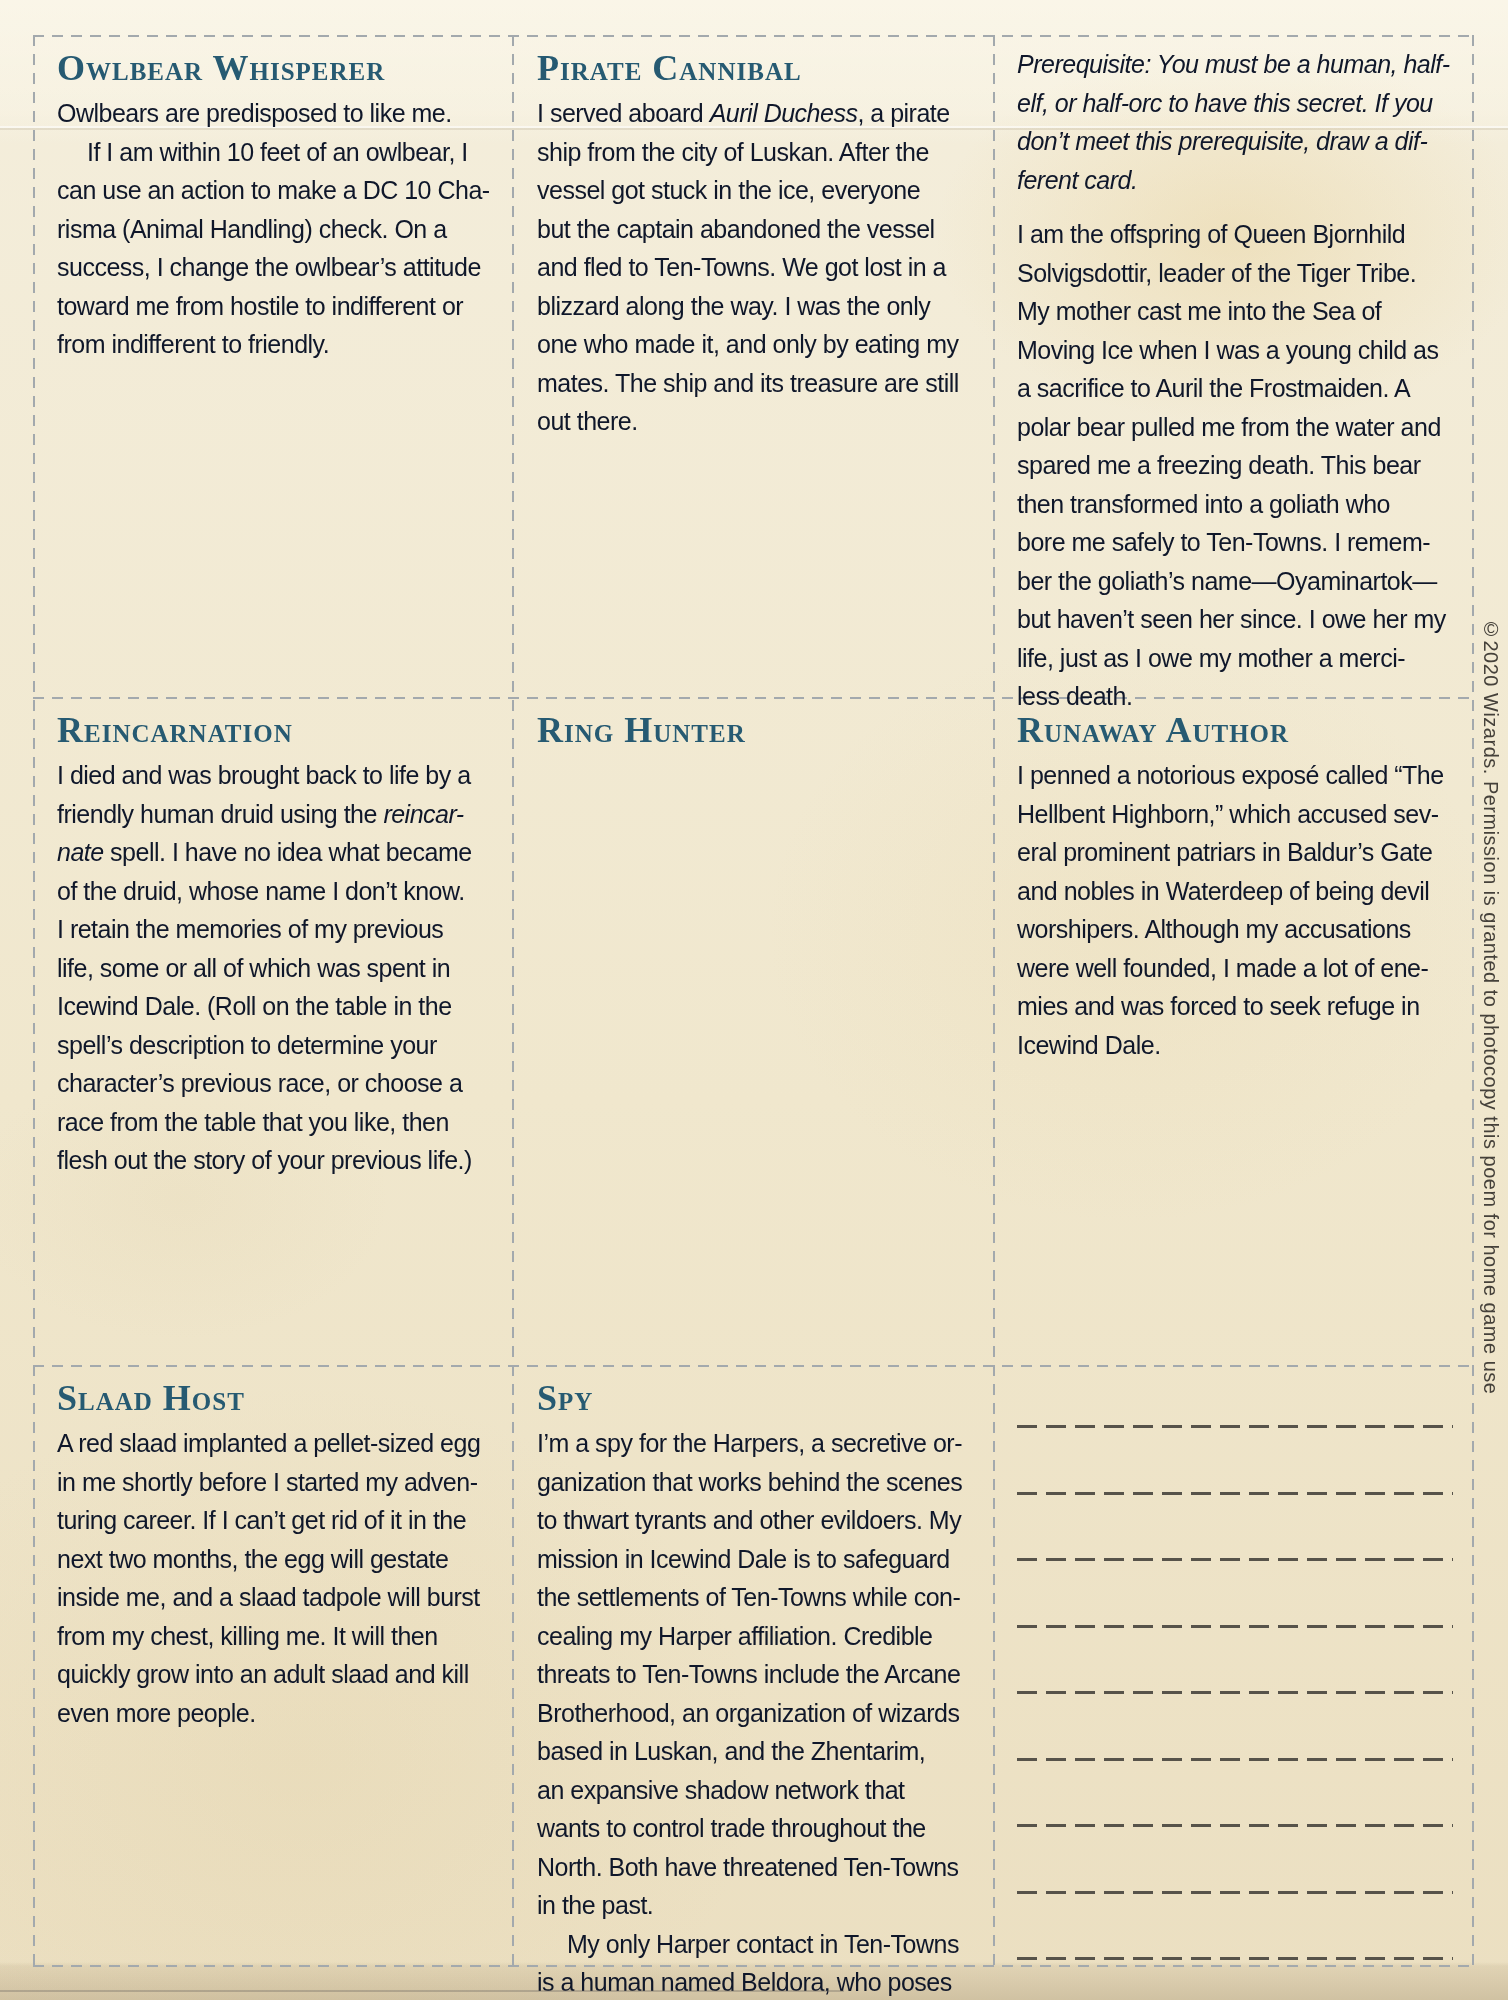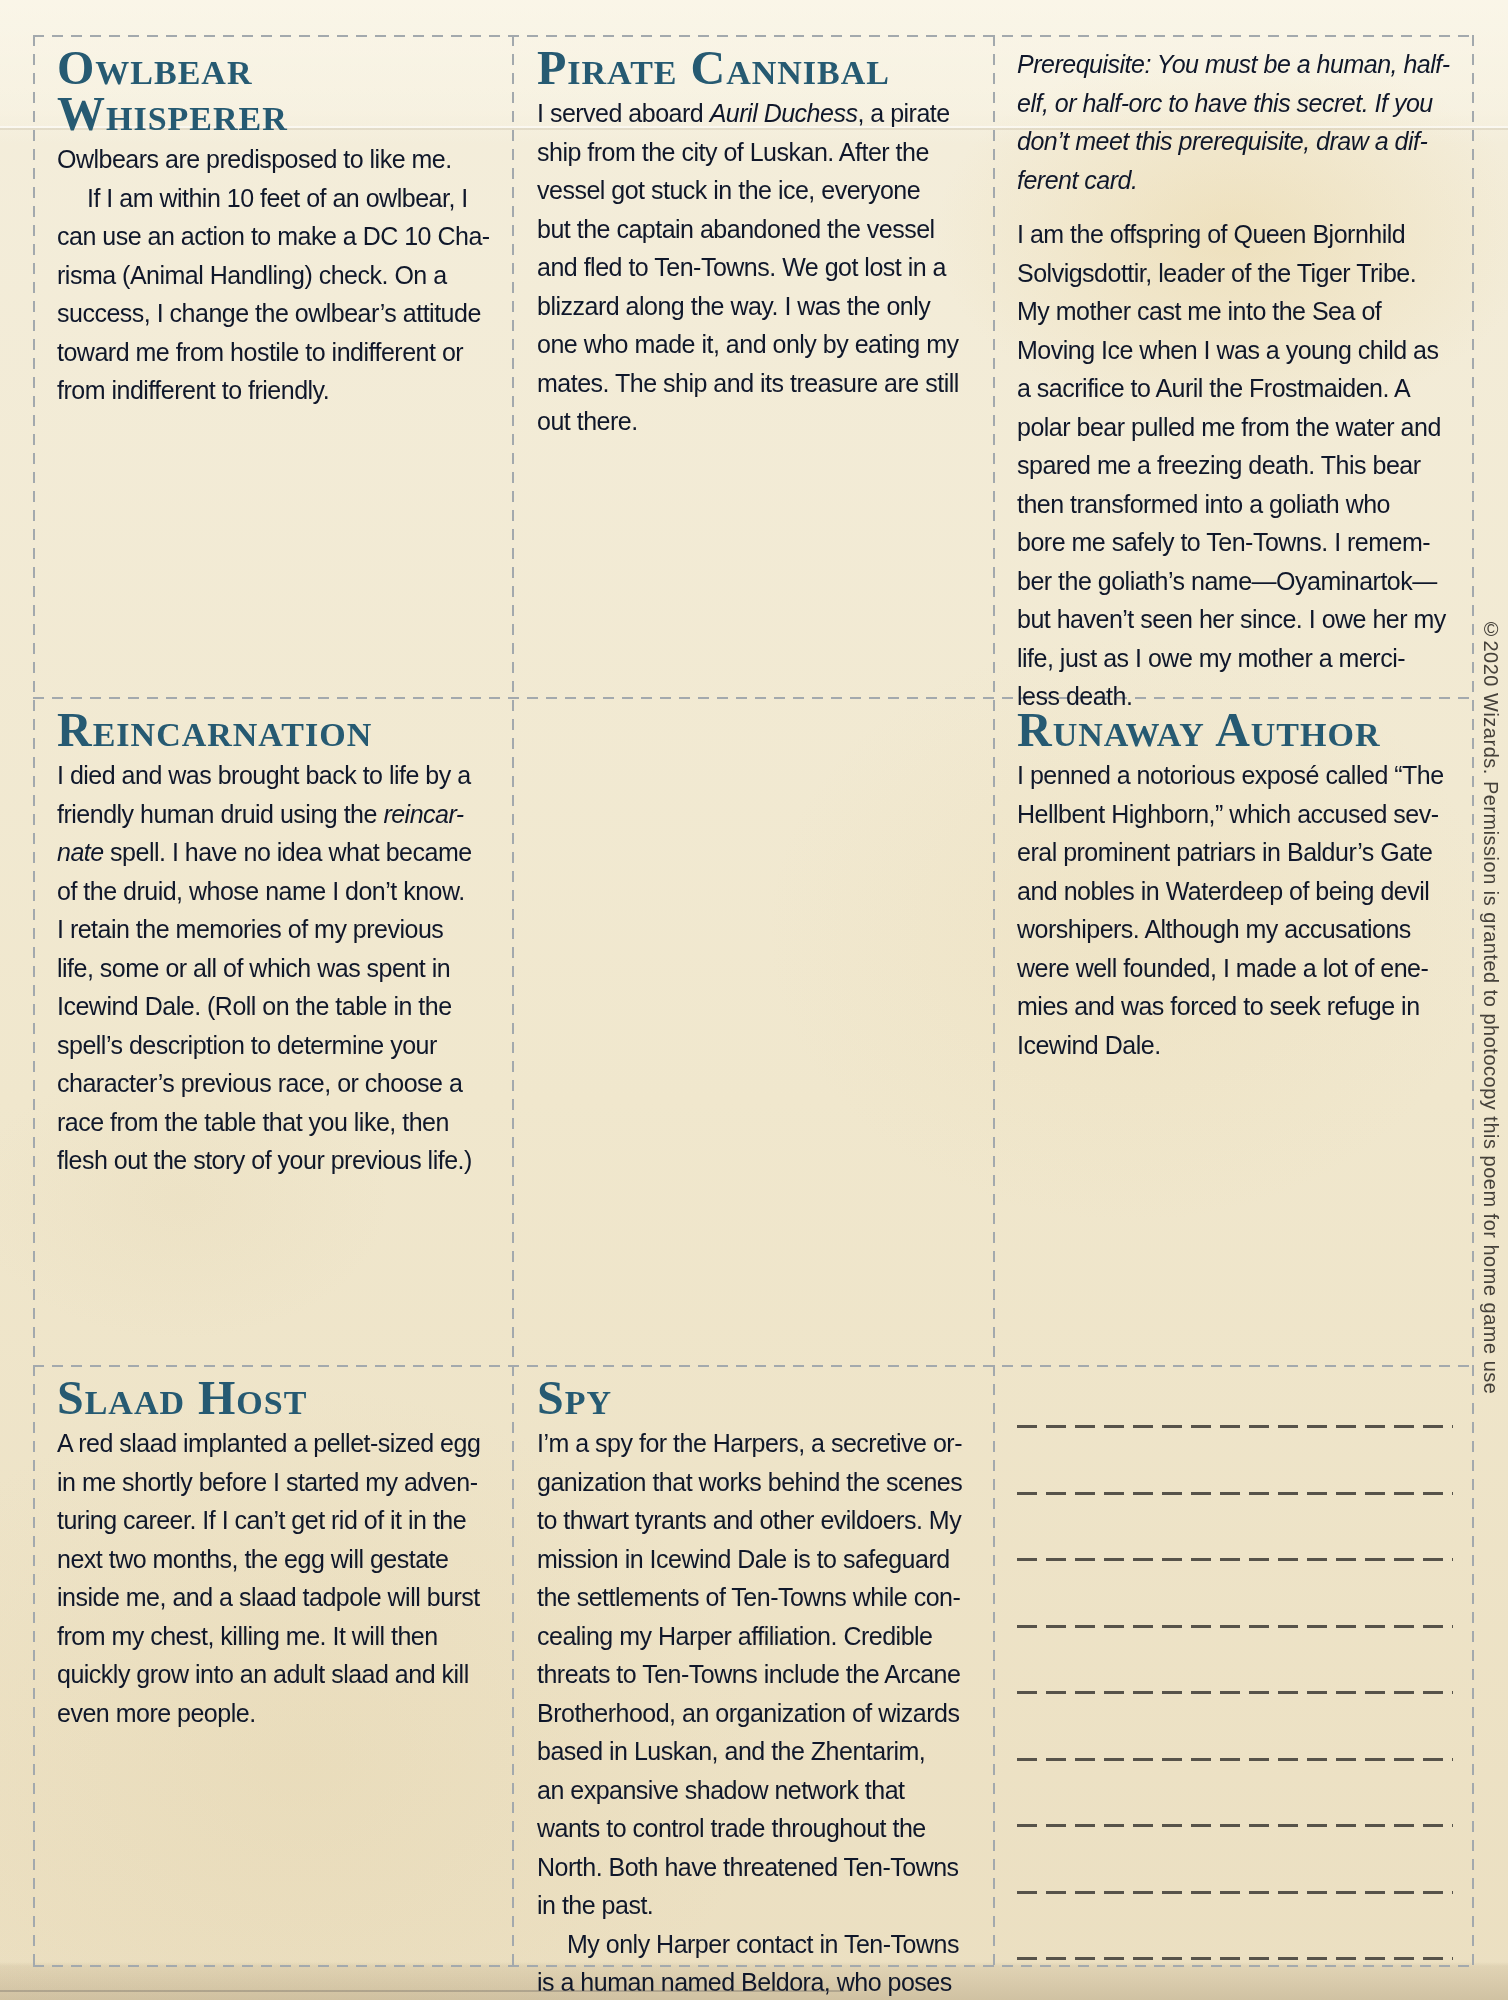--- a/index.html
+++ b/index.html
@@ -48,21 +48,21 @@
     background: repeating-linear-gradient(90deg, #a3a9ad 0 11px, rgba(0,0,0,0) 11px 19px);
   }
 
   .card { padding: 10px 20px 0 24px; box-sizing: border-box; }
 
   .card-title {
     margin: 0 0 3px 0;
     font-family: "Liberation Serif", "DejaVu Serif", serif;
     font-variant: small-caps;
     font-weight: 700;
-    font-size: 48px;
+    font-size: 36px;
     line-height: 46px;
     letter-spacing: 1px;
     color: #265a72;
   }
 
   .card-para {
     margin: 0;
     font-size: 25px;
     line-height: 38.5px;
     letter-spacing: -0.5px;
@@ -154,20 +154,21 @@
 of the druid, whose name I don’t know.
 I retain the memories of my previous
 life, some or all of which was spent in
 Icewind Dale. (Roll on the table in the
 spell’s description to determine your
 character’s previous race, or choose a
 race from the table that you like, then
 flesh out the story of your previous life.)</span></p>
     </section>
     <section class="card" style="grid-area: 2 / 2;">
+      <h2 class="card-title">Ring Hunter</h2>
     </section>
     <section class="card" style="grid-area: 2 / 3;">
       <h2 class="card-title">Runaway Author</h2>
       <p class="card-para"><span>I penned a notorious exposé called “The
 Hellbent Highborn,” which accused sev-
 eral prominent patriars in Baldur’s Gate
 and nobles in Waterdeep of being devil
 worshipers. Although my accusations
 were well founded, I made a lot of ene-
 mies and was forced to seek refuge in

